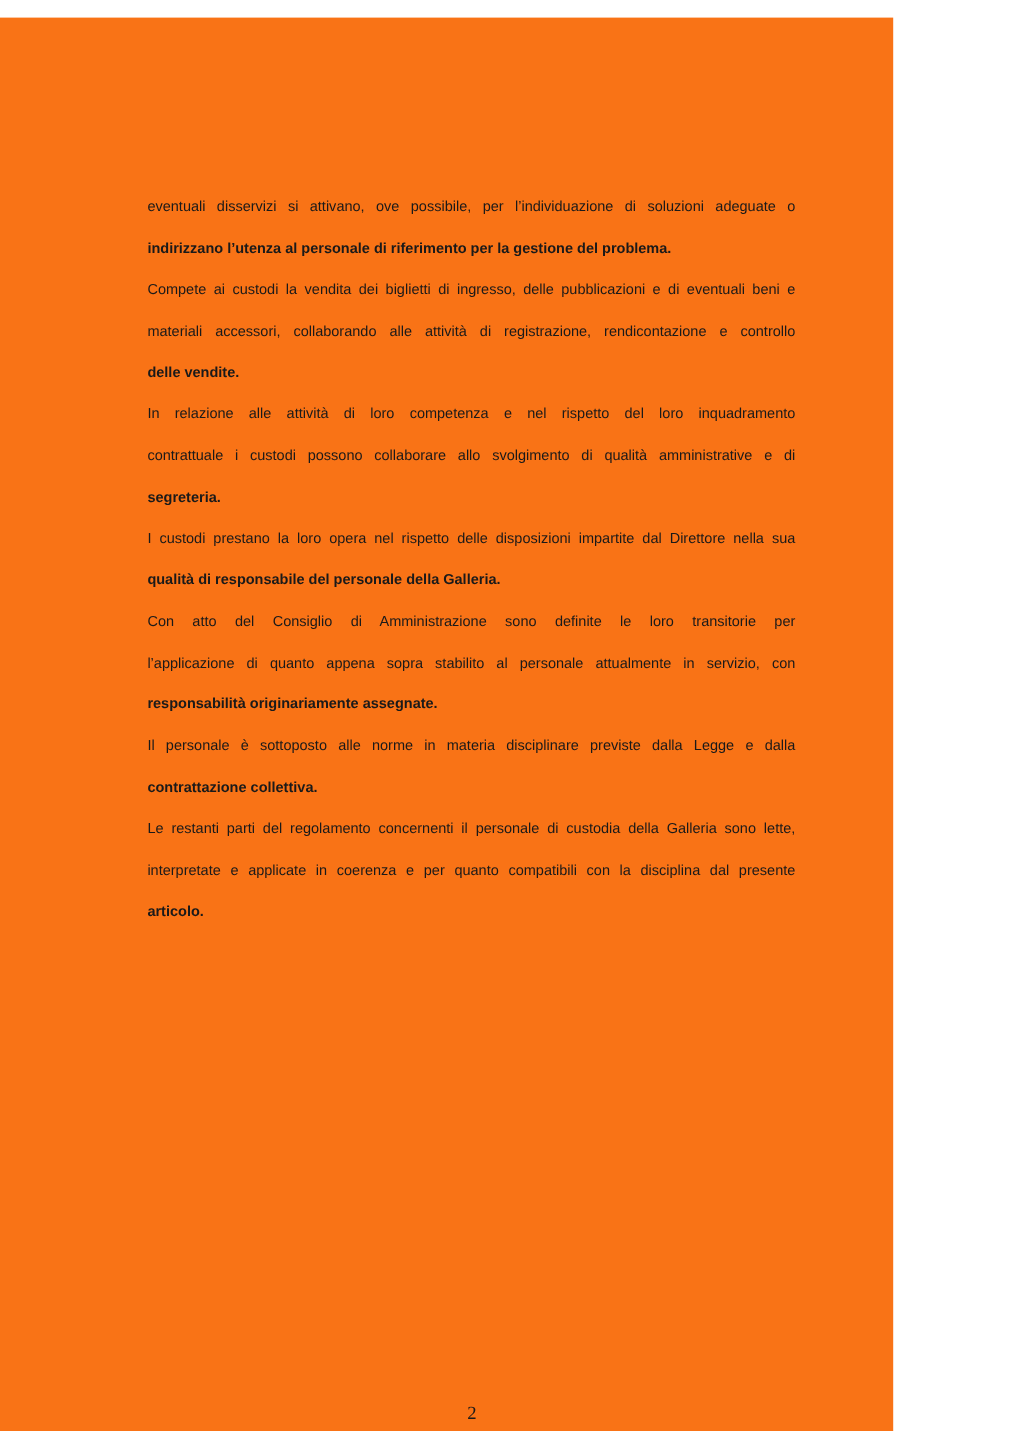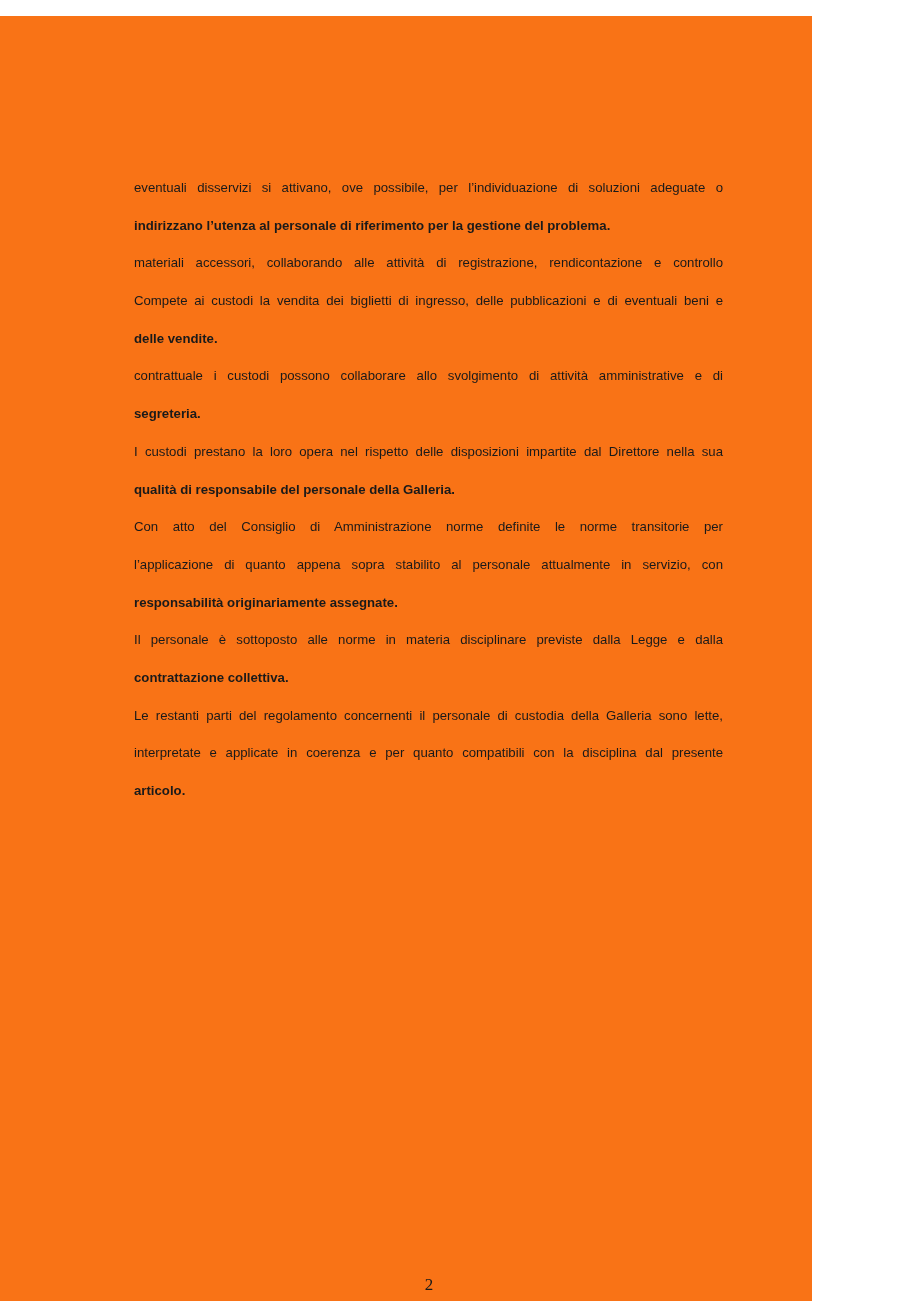--- a/index.html
+++ b/index.html
@@ -62,37 +62,38 @@
 
 <div class="page">
   <div class="body-text">
 
     <p class="paragraph">
       <span class="line">eventuali disservizi si attivano, ove possibile, per l’individuazione di soluzioni adeguate o</span>
       <span class="line last">indirizzano l’utenza al personale di riferimento per la gestione del problema.</span>
     </p>
 
     <p class="paragraph">
+      <span class="line">Compete ai custodi la vendita dei biglietti di ingresso, delle pubblicazioni e di eventuali beni e</span>
       <span class="line">materiali accessori, collaborando alle attività di registrazione, rendicontazione e controllo</span>
-      <span class="line">Compete ai custodi la vendita dei biglietti di ingresso, delle pubblicazioni e di eventuali beni e</span>
       <span class="line last">delle vendite.</span>
     </p>
 
     <p class="paragraph">
-      <span class="line">contrattuale i custodi possono collaborare allo svolgimento di attività amministrative e di</span>
+      <span class="line">In relazione alle attività di loro competenza e nel rispetto del loro inquadramento</span>
+      <span class="line">contrattuale i custodi possono collaborare allo svolgimento di qualità amministrative e di</span>
       <span class="line last">segreteria.</span>
     </p>
 
     <p class="paragraph">
       <span class="line">I custodi prestano la loro opera nel rispetto delle disposizioni impartite dal Direttore nella sua</span>
       <span class="line last">qualità di responsabile del personale della Galleria.</span>
     </p>
 
     <p class="paragraph">
-      <span class="line">Con atto del Consiglio di Amministrazione norme definite le norme transitorie per</span>
+      <span class="line">Con atto del Consiglio di Amministrazione sono definite le loro transitorie per</span>
       <span class="line">l’applicazione di quanto appena sopra stabilito al personale attualmente in servizio, con</span>
       <span class="line last">responsabilità originariamente assegnate.</span>
     </p>
 
     <p class="paragraph">
       <span class="line">Il personale è sottoposto alle norme in materia disciplinare previste dalla Legge e dalla</span>
       <span class="line last">contrattazione collettiva.</span>
     </p>
 
     <p class="paragraph">

